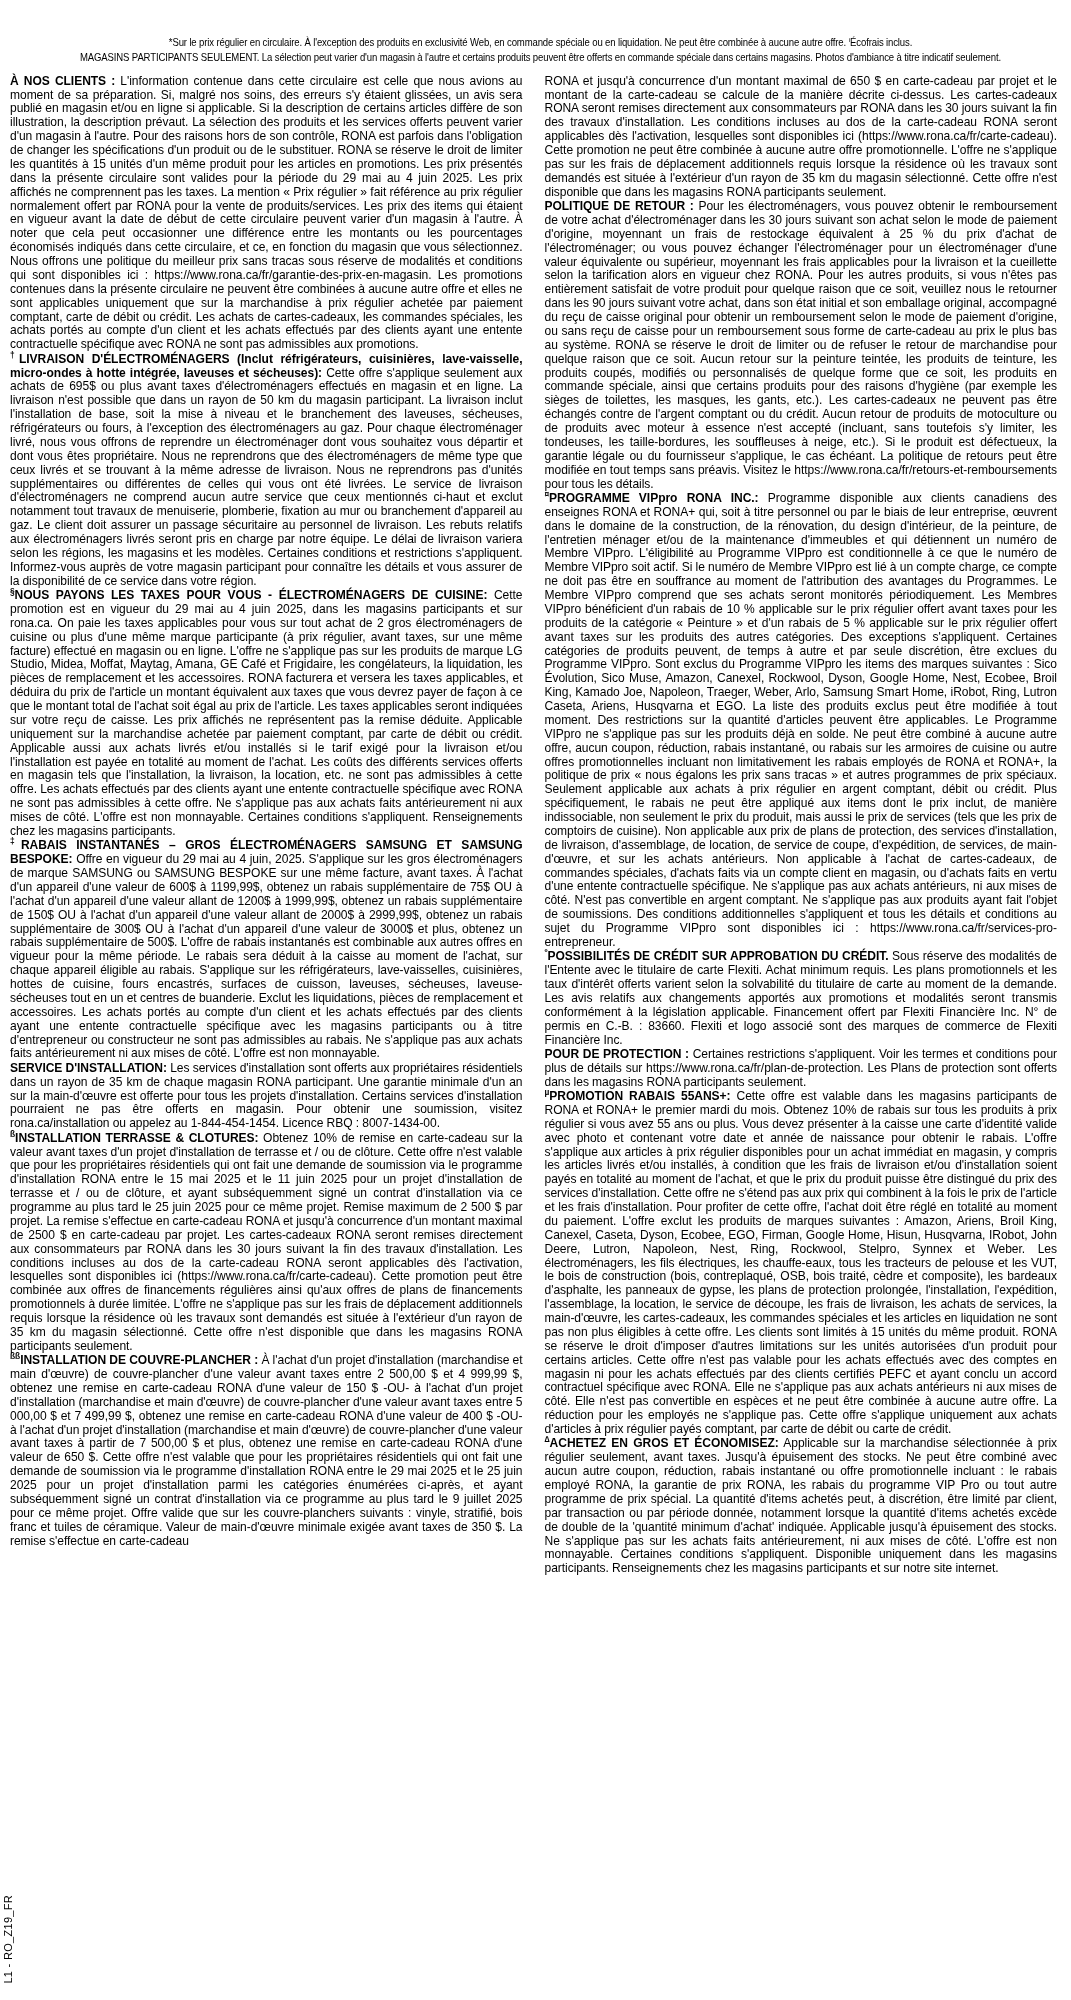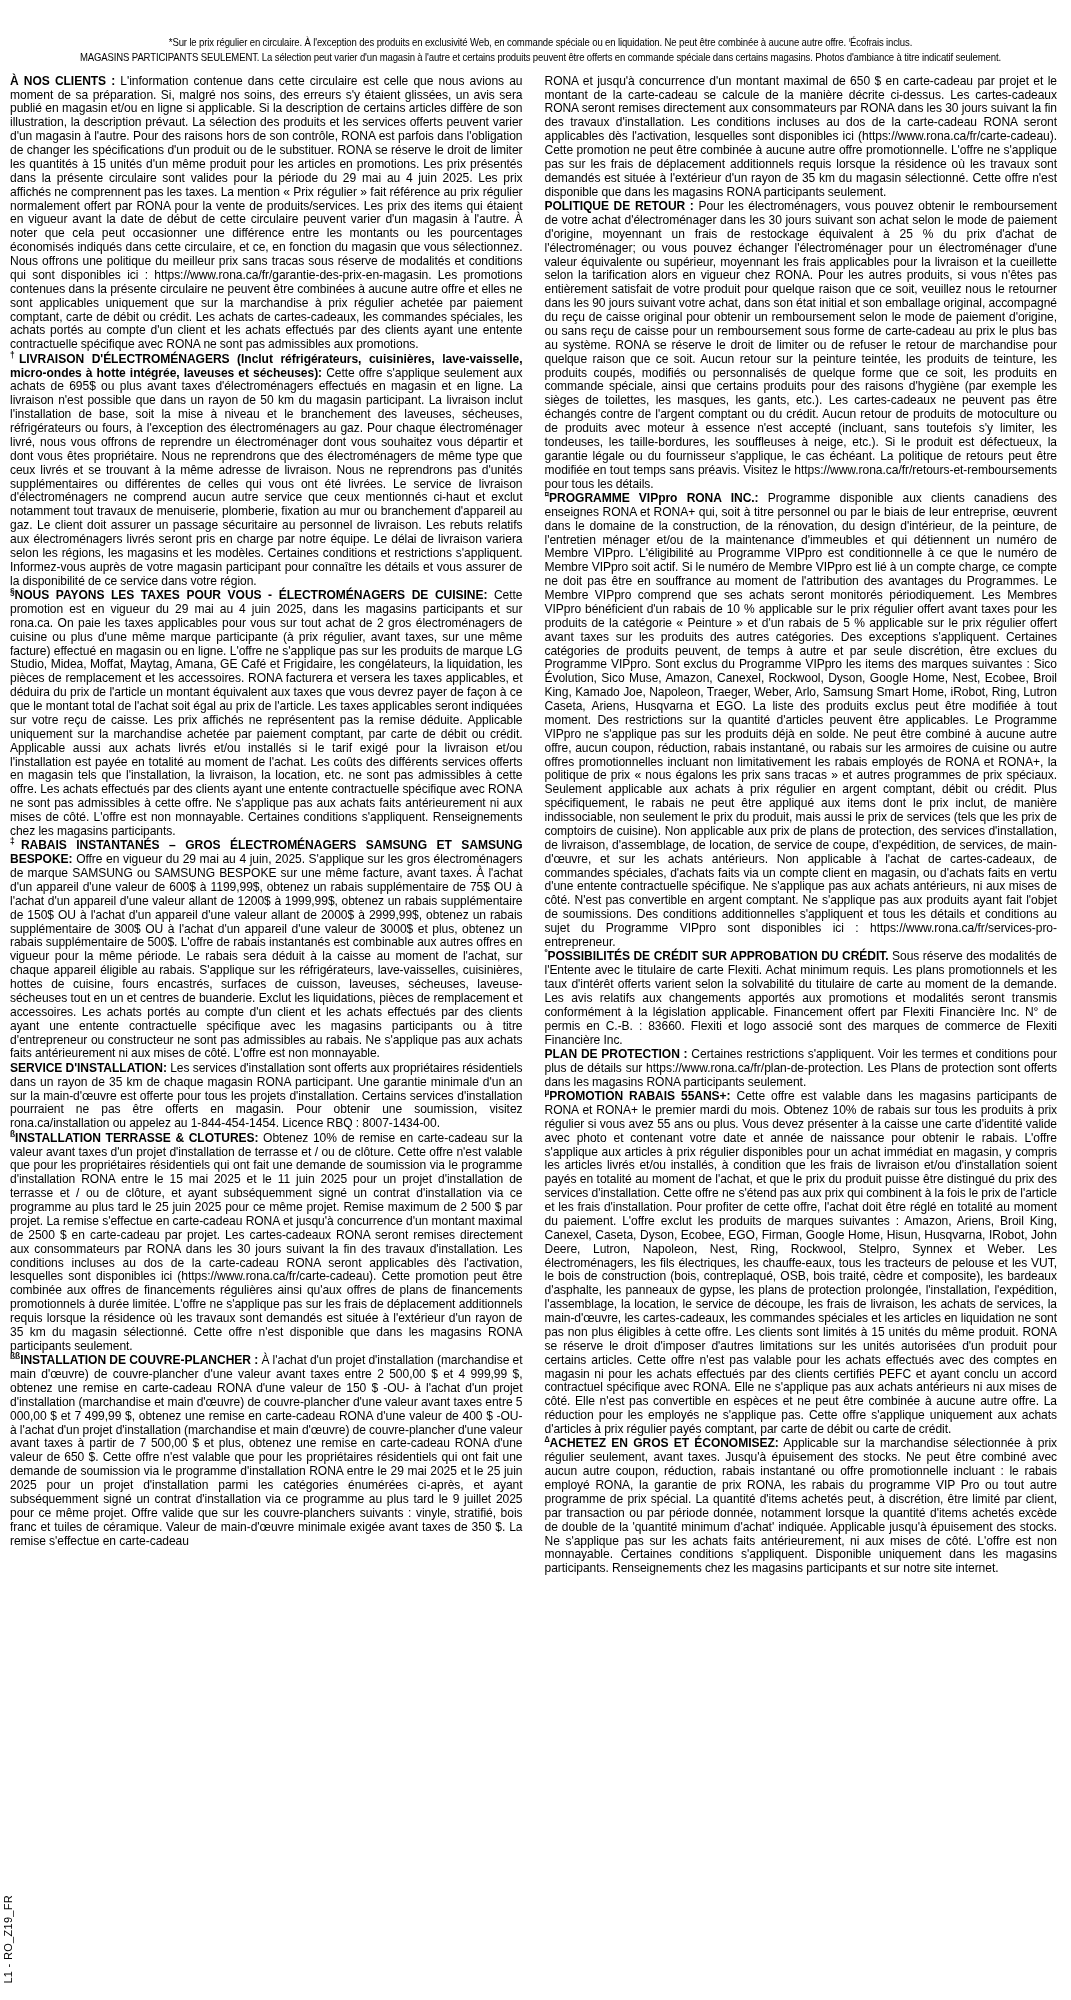--- a/index.html
+++ b/index.html
@@ -106,19 +106,19 @@
         <p><sup class="mark">‡</sup><b>RABAIS INSTANTANÉS – GROS ÉLECTROMÉNAGERS SAMSUNG ET SAMSUNG BESPOKE:</b> <span>Offre en vigueur du 29 mai au 4 juin, 2025. S'applique sur les gros électroménagers de marque SAMSUNG ou SAMSUNG BESPOKE sur une même facture, avant taxes. À l'achat d'un appareil d'une valeur de 600$ à 1199,99$, obtenez un rabais supplémentaire de 75$ OU à l'achat d'un appareil d'une valeur allant de 1200$ à 1999,99$, obtenez un rabais supplémentaire de 150$ OU à l'achat d'un appareil d'une valeur allant de 2000$ à 2999,99$, obtenez un rabais supplémentaire de 300$ OU à l'achat d'un appareil d'une valeur de 3000$ et plus, obtenez un rabais supplémentaire de 500$. L'offre de rabais instantanés est combinable aux autres offres en vigueur pour la même période. Le rabais sera déduit à la caisse au moment de l'achat, sur chaque appareil éligible au rabais. S'applique sur les réfrigérateurs, lave-vaisselles, cuisinières, hottes de cuisine, fours encastrés, surfaces de cuisson, laveuses, sécheuses, laveuse-sécheuses tout en un et centres de buanderie. Exclut les liquidations, pièces de remplacement et accessoires. Les achats portés au compte d'un client et les achats effectués par des clients ayant une entente contractuelle spécifique avec les magasins participants ou à titre d'entrepreneur ou constructeur ne sont pas admissibles au rabais. Ne s'applique pas aux achats faits antérieurement ni aux mises de côté. L'offre est non monnayable.</span></p>
         <p><b>SERVICE D'INSTALLATION:</b> <span>Les services d'installation sont offerts aux propriétaires résidentiels dans un rayon de 35 km de chaque magasin RONA participant. Une garantie minimale d'un an sur la main-d'œuvre est offerte pour tous les projets d'installation. Certains services d'installation pourraient ne pas être offerts en magasin. Pour obtenir une soumission, visitez rona.ca/installation ou appelez au 1-844-454-1454. Licence RBQ : 8007-1434-00.</span></p>
         <p><sup class="mark">ß</sup><b>INSTALLATION TERRASSE &amp; CLOTURES:</b> <span>Obtenez 10% de remise en carte-cadeau sur la valeur avant taxes d'un projet d'installation de terrasse et / ou de clôture. Cette offre n'est valable que pour les propriétaires résidentiels qui ont fait une demande de soumission via le programme d'installation RONA entre le 15 mai 2025 et le 11 juin 2025 pour un projet d'installation de terrasse et / ou de clôture, et ayant subséquemment signé un contrat d'installation via ce programme au plus tard le 25 juin 2025 pour ce même projet. Remise maximum de 2 500 $ par projet. La remise s'effectue en carte-cadeau RONA et jusqu'à concurrence d'un montant maximal de 2500 $ en carte-cadeau par projet. Les cartes-cadeaux RONA seront remises directement aux consommateurs par RONA dans les 30 jours suivant la fin des travaux d'installation. Les conditions incluses au dos de la carte-cadeau RONA seront applicables dès l'activation, lesquelles sont disponibles ici (https://www.rona.ca/fr/carte-cadeau). Cette promotion peut être combinée aux offres de financements régulières ainsi qu'aux offres de plans de financements promotionnels à durée limitée.  L'offre ne s'applique pas sur les frais de déplacement additionnels requis lorsque la résidence où les travaux sont demandés est située à l'extérieur d'un rayon de 35 km du magasin sélectionné. Cette offre n'est disponible que dans les magasins RONA participants seulement.</span></p>
         <p><sup class="mark">ßß</sup><b>INSTALLATION DE COUVRE-PLANCHER :</b> <span>À l'achat d'un projet d'installation (marchandise et main d'œuvre) de couvre-plancher d'une valeur avant taxes entre 2 500,00 $ et 4 999,99 $, obtenez une remise en carte-cadeau RONA d'une valeur de 150 $ -OU- à l'achat d'un projet d'installation (marchandise et main d'œuvre) de couvre-plancher d'une valeur avant taxes entre 5 000,00 $ et 7 499,99 $, obtenez une remise en carte-cadeau RONA d'une valeur de 400 $ -OU- à l'achat d'un projet d'installation (marchandise et main d'œuvre) de couvre-plancher d'une valeur avant taxes à partir de 7 500,00 $ et plus, obtenez une remise en carte-cadeau RONA d'une valeur de 650 $. Cette offre n'est valable que pour les propriétaires résidentiels qui ont fait une demande de soumission via le programme d'installation RONA entre le 29 mai 2025 et le 25 juin 2025 pour un projet d'installation parmi les catégories énumérées ci-après, et ayant subséquemment signé un contrat d'installation via ce programme au plus tard le 9 juillet 2025 pour ce même projet.  Offre valide que sur les couvre-planchers suivants : vinyle, stratifié, bois franc et tuiles de céramique. Valeur de main-d'œuvre minimale exigée avant taxes de 350 $. La remise s'effectue en carte-cadeau</span></p>
       </div>
     <div class="col" id="right-col">
         <p><span>RONA et jusqu'à concurrence d'un montant maximal de 650 $ en carte-cadeau par projet et le montant de la carte-cadeau se calcule de la manière décrite ci-dessus. Les cartes-cadeaux RONA seront remises directement aux consommateurs par RONA dans les 30 jours suivant la fin des travaux d'installation. Les conditions incluses au dos de la carte-cadeau RONA seront applicables dès l'activation, lesquelles sont disponibles ici (https://www.rona.ca/fr/carte-cadeau). Cette promotion ne peut être combinée à aucune autre offre promotionnelle. L'offre ne s'applique pas sur les frais de déplacement additionnels requis lorsque la résidence où les travaux sont demandés est située à l'extérieur d'un rayon de 35 km du magasin sélectionné. Cette offre n'est disponible que dans les magasins RONA participants seulement.</span></p>
         <p><b>POLITIQUE DE RETOUR :</b> <span>Pour les électroménagers, vous pouvez obtenir le remboursement de votre achat d'électroménager dans les 30 jours suivant son achat selon le mode de paiement d'origine, moyennant un frais de restockage équivalent à 25 % du prix d'achat de l'électroménager; ou vous pouvez échanger l'électroménager pour un électroménager d'une valeur équivalente ou supérieur, moyennant les frais applicables pour la livraison et la cueillette selon la tarification alors en vigueur chez RONA. Pour les autres produits, si vous n'êtes pas entièrement satisfait de votre produit pour quelque raison que ce soit, veuillez nous le retourner dans les 90 jours suivant votre achat, dans son état initial et son emballage original, accompagné du reçu de caisse original pour obtenir un remboursement selon le mode de paiement d'origine, ou sans reçu de caisse pour un remboursement sous forme de carte-cadeau au prix le plus bas au système. RONA se réserve le droit de limiter ou de refuser le retour de marchandise pour quelque raison que ce soit. Aucun retour sur la peinture teintée, les produits de teinture, les produits coupés, modifiés ou personnalisés de quelque forme que ce soit, les produits en commande spéciale, ainsi que certains produits pour des raisons d'hygiène (par exemple les sièges de toilettes, les masques, les gants, etc.). Les cartes-cadeaux ne peuvent pas être échangés contre de l'argent comptant ou du crédit. Aucun retour de produits de motoculture ou de produits avec moteur à essence n'est accepté (incluant, sans toutefois s'y limiter, les tondeuses, les taille-bordures, les souffleuses à neige, etc.). Si le produit est défectueux, la garantie légale ou du fournisseur s'applique, le cas échéant. La politique de retours peut être modifiée en tout temps sans préavis. Visitez le https://www.rona.ca/fr/retours-et-remboursements pour tous les détails.</span></p>
         <p><sup class="mark">¤</sup><b>PROGRAMME VIPpro RONA INC.:</b> <span>Programme disponible aux clients canadiens des enseignes RONA et RONA+ qui, soit à titre personnel ou par le biais de leur entreprise, œuvrent dans le domaine de la construction, de la rénovation, du design d'intérieur, de la peinture, de l'entretien ménager et/ou de la maintenance d'immeubles et qui détiennent un numéro de Membre VIPpro. L'éligibilité au Programme VIPpro est conditionnelle à ce que le numéro de Membre VIPpro soit actif. Si le numéro de Membre VIPpro est lié à un compte charge, ce compte ne doit pas être en souffrance au moment de l'attribution des avantages du Programmes. Le Membre VIPpro comprend que ses achats seront monitorés périodiquement. Les Membres VIPpro bénéficient d'un rabais de 10 % applicable sur le prix régulier offert avant taxes pour les produits de la catégorie « Peinture » et d'un rabais de 5 % applicable sur le prix régulier offert avant taxes sur les produits des autres catégories. Des exceptions s'appliquent. Certaines catégories de produits peuvent, de temps à autre et par seule discrétion, être exclues du Programme VIPpro. Sont exclus du Programme VIPpro les items des marques suivantes : Sico Évolution, Sico Muse, Amazon, Canexel, Rockwool, Dyson, Google Home, Nest, Ecobee, Broil King, Kamado Joe, Napoleon, Traeger, Weber, Arlo, Samsung Smart Home, iRobot, Ring, Lutron Caseta, Ariens, Husqvarna et EGO. La liste des produits exclus peut être modifiée à tout moment. Des restrictions sur la quantité d'articles peuvent être applicables. Le Programme VIPpro ne s'applique pas sur les produits déjà en solde. Ne peut être combiné à aucune autre offre, aucun coupon, réduction, rabais instantané, ou rabais sur les armoires de cuisine ou autre offres promotionnelles incluant non limitativement les rabais employés de RONA et RONA+, la politique de prix « nous égalons les prix sans tracas » et autres programmes de prix spéciaux. Seulement applicable aux achats à prix régulier en argent comptant, débit ou crédit. Plus spécifiquement, le rabais ne peut être appliqué aux items dont le prix inclut, de manière indissociable, non seulement le prix du produit, mais aussi le prix de services (tels que les prix de comptoirs de cuisine). Non applicable aux prix de plans de protection, des services d'installation, de livraison, d'assemblage, de location, de service de coupe, d'expédition, de services, de main-d'œuvre, et sur les achats antérieurs. Non applicable à l'achat de cartes-cadeaux, de commandes spéciales, d'achats faits via un compte client en magasin, ou d'achats faits en vertu d'une entente contractuelle spécifique. Ne s'applique pas aux achats antérieurs, ni aux mises de côté. N'est pas convertible en argent comptant. Ne s'applique pas aux produits ayant fait l'objet de soumissions. Des conditions additionnelles s'appliquent et tous les détails et conditions au sujet du Programme VIPpro sont disponibles ici : https://www.rona.ca/fr/services-pro-entrepreneur.</span></p>
         <p><sup class="mark">º</sup><b>POSSIBILITÉS DE CRÉDIT SUR APPROBATION DU CRÉDIT.</b> <span>Sous réserve des modalités de l'Entente avec le titulaire de carte Flexiti. Achat minimum requis. Les plans promotionnels et les taux d'intérêt offerts varient selon la solvabilité du titulaire de carte au moment de la demande. Les avis relatifs aux changements apportés aux promotions et modalités seront transmis conformément à la législation applicable. Financement offert par Flexiti Financière Inc. N° de permis en C.-B. : 83660. Flexiti et logo associé sont des marques de commerce de Flexiti Financière Inc.</span></p>
-        <p><b>PLAN DE PROTECTION :</b> <span>Certaines restrictions s'appliquent. Voir les termes et conditions pour plus de détails sur https://www.rona.ca/fr/plan-de-protection. Les Plans de protection sont offerts dans les magasins RONA participants seulement.</span></p>
+        <p><b>POUR DE PROTECTION :</b> <span>Certaines restrictions s'appliquent. Voir les termes et conditions pour plus de détails sur https://www.rona.ca/fr/plan-de-protection. Les Plans de protection sont offerts dans les magasins RONA participants seulement.</span></p>
         <p><sup class="mark">µ</sup><b>PROMOTION RABAIS 55ANS+:</b> <span>Cette offre est valable dans les magasins participants de RONA et RONA+ le premier mardi du mois. Obtenez 10% de rabais sur tous les produits à prix régulier si vous avez 55 ans ou plus. Vous devez présenter à la caisse une carte d'identité valide avec photo et contenant votre date et année de naissance pour obtenir le rabais. L'offre s'applique aux articles à prix régulier disponibles pour un achat immédiat en magasin, y compris les articles livrés et/ou installés, à condition que les frais de livraison et/ou d'installation soient payés en totalité au moment de l'achat, et que le prix du produit puisse être distingué du prix des services d'installation. Cette offre ne s'étend pas aux prix qui combinent à la fois le prix de l'article et les frais d'installation. Pour profiter de cette offre, l'achat doit être réglé en totalité au moment du paiement. L'offre exclut les produits de marques suivantes : Amazon, Ariens, Broil King, Canexel, Caseta, Dyson, Ecobee, EGO, Firman, Google Home, Hisun, Husqvarna, IRobot, John Deere, Lutron, Napoleon, Nest, Ring, Rockwool, Stelpro, Synnex et Weber. Les électroménagers, les fils électriques, les chauffe-eaux, tous les tracteurs de pelouse et les VUT, le bois de construction (bois, contreplaqué, OSB, bois traité, cèdre et composite), les bardeaux d'asphalte, les panneaux de gypse, les plans de protection prolongée, l'installation, l'expédition, l'assemblage, la location, le service de découpe, les frais de livraison, les achats de services, la main-d'œuvre, les cartes-cadeaux, les commandes spéciales et les articles en liquidation ne sont pas non plus éligibles à cette offre. Les clients sont limités à 15 unités du même produit. RONA se réserve le droit d'imposer d'autres limitations sur les unités autorisées d'un produit pour certains articles. Cette offre n'est pas valable pour les achats effectués avec des comptes en magasin ni pour les achats effectués par des clients certifiés PEFC et ayant conclu un accord contractuel spécifique avec RONA. Elle ne s'applique pas aux achats antérieurs ni aux mises de côté. Elle n'est pas convertible en espèces et ne peut être combinée à aucune autre offre. La réduction pour les employés ne s'applique pas. Cette offre s'applique uniquement aux achats d'articles à prix régulier payés comptant, par carte de débit ou carte de crédit.</span></p>
         <p><sup class="mark">∆</sup><b>ACHETEZ EN GROS ET ÉCONOMISEZ:</b> <span>Applicable sur la marchandise sélectionnée à prix régulier seulement, avant taxes. Jusqu'à épuisement des stocks. Ne peut être combiné avec aucun autre coupon, réduction, rabais instantané ou offre promotionnelle incluant : le rabais employé RONA, la garantie de prix RONA, les rabais du programme VIP Pro ou tout autre programme de prix spécial. La quantité d'items achetés peut, à discrétion, être limité par client, par transaction ou par période donnée, notamment lorsque la quantité d'items achetés excède de double de la 'quantité minimum d'achat' indiquée. Applicable jusqu'à épuisement des stocks. Ne s'applique pas sur les achats faits antérieurement, ni aux mises de côté. L'offre est non monnayable. Certaines conditions s'appliquent. Disponible uniquement dans les magasins participants. Renseignements chez les magasins participants et sur notre site internet.</span></p>
       </div>
   </div>
 
 </div>
 
 </body></html>

